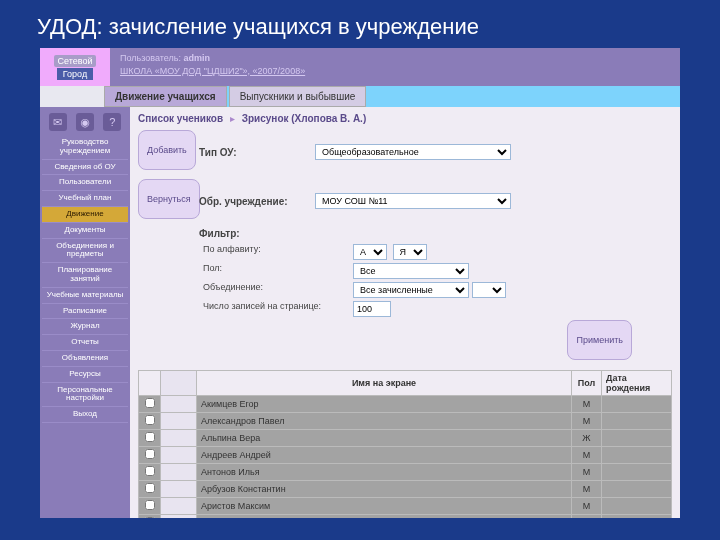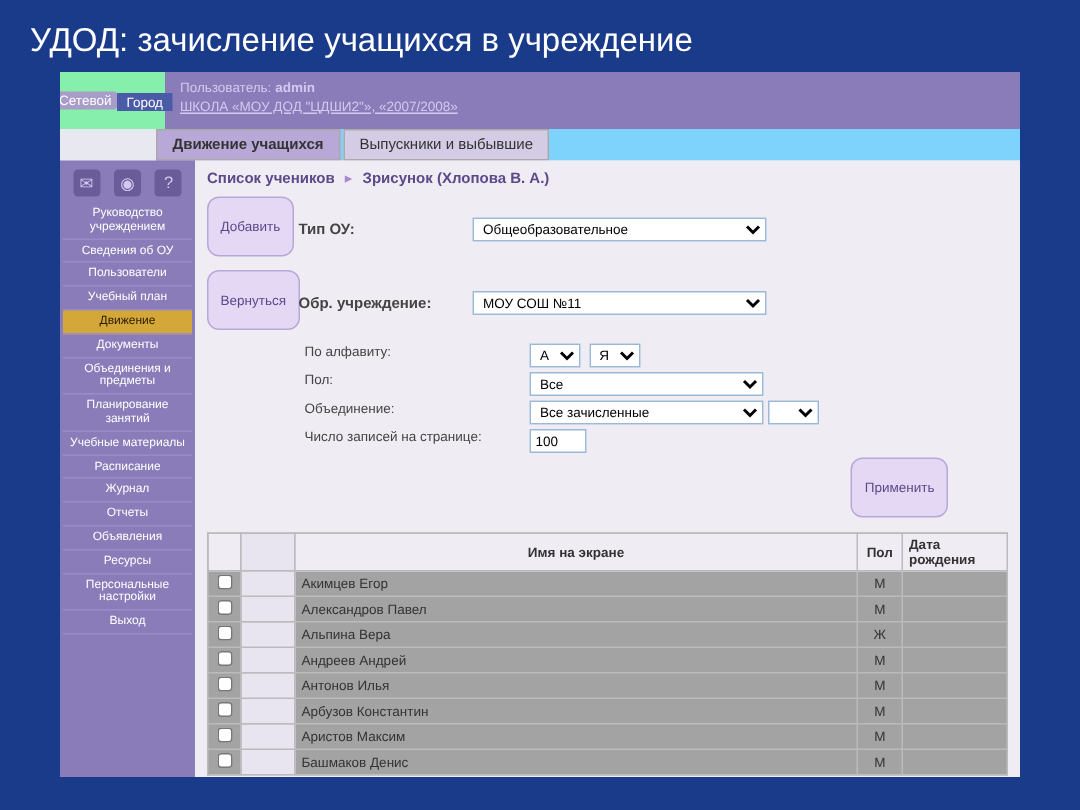--- a/index.html
+++ b/index.html
@@ -1,20 +1,20 @@
 <!DOCTYPE html>
 <html><head>
 <meta charset="utf-8">
 <style>
 *{box-sizing:border-box;margin:0;padding:0;font-family:Arial,sans-serif}
 body{background:#1a3a8a;width:720px;height:540px;overflow:hidden}
-.slide-title{color:#fff;font-size:22px;padding:14px 20px 8px;font-weight:normal}
+.slide-title{color:#fff;font-size:22px;padding:14px 37px 8px;font-weight:normal}
 .app{background:#e8e8f0;margin:0 40px;height:470px;font-size:10px;color:#333;position:relative;overflow:hidden}
 .topbar{display:flex;background:#8a7cb8;height:38px}
-.logo{width:70px;background:#86efac;display:flex;flex-direction:row;align-items:center;justify-content:center;position:relative}
+.logo{width:70px;background:#f0abfc;display:flex;flex-direction:column;align-items:center;justify-content:center;position:relative}
 .logo-top{background:#a89cc8;color:#fff;font-size:9px;padding:1px 4px;border-radius:2px}
 .logo-mid{background:#4a5ca8;color:#fff;font-size:9px;padding:1px 6px;margin-top:1px}
 .userinfo{flex:1;color:#d4c8f0;padding:4px 10px;font-size:9px;line-height:1.4}
 .userinfo a{color:#d4c8f0;text-decoration:underline}
 .tabs{display:flex;margin-left:64px;background:#7dd3fc}
 .tab{padding:4px 10px;font-size:10px;background:#d4cce4;border:1px solid #aaa;margin-right:2px;cursor:pointer}
 .tab.active{background:#b8a8d8;font-weight:bold}
 .main{display:flex;height:calc(100% - 58px)}
 .sidebar{width:90px;background:#8a7cb8;padding:2px;display:flex;flex-direction:column}
 .iconrow{display:flex;gap:4px;padding:4px;justify-content:space-around}
@@ -23,21 +23,21 @@
 .navitem.hl{background:#d4a838;color:#2a1a00}
 .content{flex:1;background:#f0ecf4;padding:6px 8px;overflow:hidden}
 .breadcrumb{font-size:10px;color:#5a4a8a;margin-bottom:6px}
 .breadcrumb .sep{color:#aa88cc;margin:0 4px}
 .row{display:flex;align-items:center;margin-bottom:5px;gap:6px}
 .leftbtns{width:55px}
 .btn{background:#e4d8f4;border:1px solid #b8a8d8;border-radius:8px;padding:14px 8px;font-size:9px;color:#5a4a8a;cursor:pointer;margin-bottom:4px;display:inline-block}
 .lbl{width:110px;font-weight:bold;font-size:10px;color:#444}
 .sel{border:1px solid #9cb8d8;background:#fff;font-size:9px;padding:1px 2px;height:16px}
 .sel.w1{width:196px}
-.sel.w2{width:156px}
+.sel.w2{width:116px}
 .sel.w3{width:34px}
 .inp{border:1px solid #9cb8d8;background:#fff;font-size:9px;padding:1px 3px;height:16px;width:38px}
 .filterarea{margin-left:65px}
 .frow{display:flex;align-items:flex-start;margin-bottom:3px}
 .flbl{width:150px;font-size:9px;color:#444}
 .apply{text-align:right;padding-right:40px;margin-top:2px}
 table{border-collapse:collapse;width:100%;margin-top:6px;background:#a3a3a3}
 th,td{border:1px solid #bbb;padding:2px 4px;font-size:9px;text-align:left}
 th{background:#f0ecf4;text-align:center;font-weight:bold}
 .chk{width:22px;text-align:center}
@@ -109,20 +109,24 @@
         <span class="lbl">Тип ОУ:</span>
         <select class="sel w1"><option>Общеобразовательное</option></select>
       </div>
       <div class="row">
         <div class="leftbtns">
           <span class="btn">Вернуться</span>
         </div>
         <span class="lbl">Обр. учреждение:</span>
         <select class="sel w1"><option>МОУ СОШ №11</option></select>
       </div>
+      <div class="row">
+        <div class="leftbtns"></div>
+        <span class="lbl">Фильтр:</span>
+      </div>
 
       <div class="filterarea">
         <div class="frow">
           <span class="flbl">По алфавиту:</span>
           <select class="sel w3"><option>А</option></select>
           &nbsp;&nbsp;
           <select class="sel w3"><option>Я</option></select>
         </div>
         <div class="frow">
           <span class="flbl">Пол:</span>

